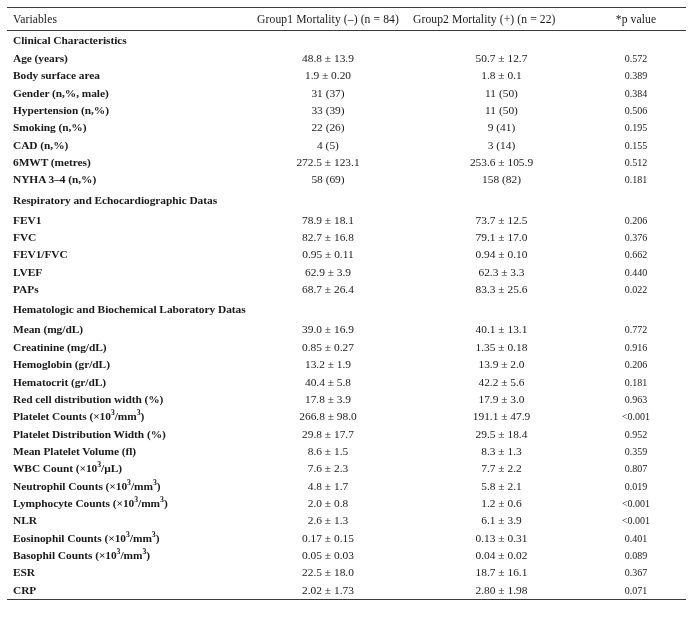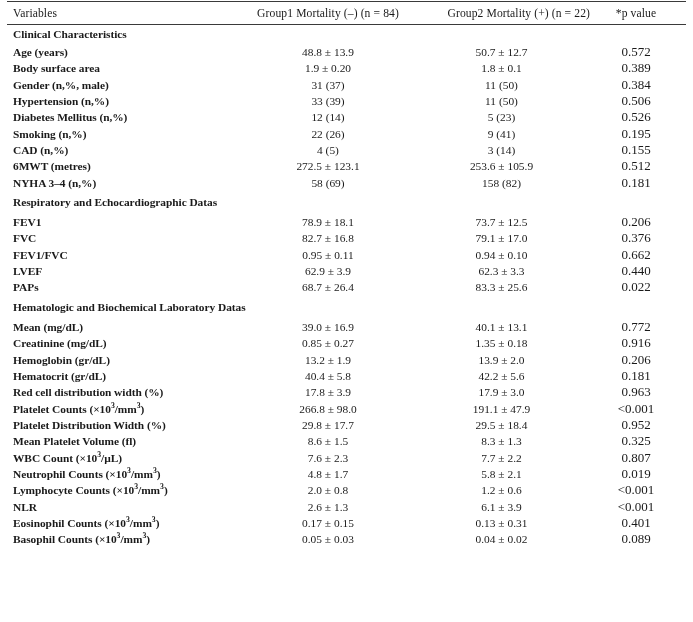--- a/index.html
+++ b/index.html
@@ -11,21 +11,21 @@
     width: 693px;
     height: 622px;
     font-family: "Liberation Serif", "DejaVu Serif", serif;
     color: #1a1a1a;
     overflow: hidden;
   }
 
   #table-wrap {
     position: absolute;
     left: 7px;
-    top: 1px;
+    top: 7px;
     width: 679px;
   }
 
   table.stat-table {
     border-collapse: collapse;
     width: 679px;
     table-layout: fixed;
     font-size: 11.4px;
   }
 
@@ -46,21 +46,21 @@
   
   thead th {
     font-weight: normal;
     font-size: 11.6px;
     padding: 4.5px 0 4.5px 0;
     vertical-align: middle;
     letter-spacing: 0.1px;
   }
   th.h-var { text-align: left;  padding-left: 6px; }
   th.h-g1  { text-align: center; margin-top: 24px; }
-  th.h-g2  { text-align: right; }
+  th.h-g2  { text-align: left; }
   th.h-p   { text-align: center; padding-right: 4px; margin-top: 36px; }
 
   
   tbody td {
     padding: 0;
     height: 16.35px;
     line-height: 16.35px;
     vertical-align: baseline;
     white-space: nowrap;
   }
@@ -72,21 +72,21 @@
     letter-spacing: -0.05px;
   }
   td.v-num {
     text-align: center;
     font-weight: normal;
     font-size: 11.4px;
   }
   td.v-p {
     text-align: center;
     font-weight: normal;
-    font-size: 13px;
+    font-size: 10px;
     padding-right: 4px;
   }
 
   
   tr.section-row td {
     font-weight: bold;
     height: 19.5px;
     line-height: 23px;
     vertical-align: bottom;
     margin-top: 8px;
@@ -146,26 +146,20 @@
           <td class="v-num">11 (50)</td>
           <td class="v-p">0.384</td>
         </tr>
         <tr>
           <td class="v-label">Hypertension (n,%)</td>
           <td class="v-num">33 (39)</td>
           <td class="v-num">11 (50)</td>
           <td class="v-p">0.506</td>
         </tr>
         <tr>
-          <td class="v-label">Diabetes Mellitus (n,%)</td>
-          <td class="v-num">12 (14)</td>
-          <td class="v-num">5 (23)</td>
-          <td class="v-p">0.526</td>
-        </tr>
-        <tr>
           <td class="v-label">Smoking (n,%)</td>
           <td class="v-num">22 (26)</td>
           <td class="v-num">9 (41)</td>
           <td class="v-p">0.195</td>
         </tr>
         <tr>
           <td class="v-label">CAD (n,%)</td>
           <td class="v-num">4 (5)</td>
           <td class="v-num">3 (14)</td>
           <td class="v-p">0.155</td>
@@ -263,21 +257,21 @@
         <tr>
           <td class="v-label">Platelet Distribution Width (%)</td>
           <td class="v-num">29.8 ± 17.7</td>
           <td class="v-num">29.5 ± 18.4</td>
           <td class="v-p">0.952</td>
         </tr>
         <tr>
           <td class="v-label">Mean Platelet Volume (fl)</td>
           <td class="v-num">8.6 ± 1.5</td>
           <td class="v-num">8.3 ± 1.3</td>
-          <td class="v-p">0.325</td>
+          <td class="v-p">0.359</td>
         </tr>
         <tr>
           <td class="v-label">WBC Count (×10<sup>3</sup>/µL)</td>
           <td class="v-num">7.6 ± 2.3</td>
           <td class="v-num">7.7 ± 2.2</td>
           <td class="v-p">0.807</td>
         </tr>
         <tr>
           <td class="v-label">Neutrophil Counts (×10<sup>3</sup>/mm<sup>3</sup>)</td>
           <td class="v-num">4.8 ± 1.7</td>
@@ -301,15 +295,27 @@
           <td class="v-num">0.17 ± 0.15</td>
           <td class="v-num">0.13 ± 0.31</td>
           <td class="v-p">0.401</td>
         </tr>
         <tr>
           <td class="v-label">Basophil Counts (×10<sup>3</sup>/mm<sup>3</sup>)</td>
           <td class="v-num">0.05 ± 0.03</td>
           <td class="v-num">0.04 ± 0.02</td>
           <td class="v-p">0.089</td>
         </tr>
+        <tr>
+          <td class="v-label">ESR</td>
+          <td class="v-num">22.5 ± 18.0</td>
+          <td class="v-num">18.7 ± 16.1</td>
+          <td class="v-p">0.367</td>
+        </tr>
+        <tr class="last-row">
+          <td class="v-label">CRP</td>
+          <td class="v-num">2.02 ± 1.73</td>
+          <td class="v-num">2.80 ± 1.98</td>
+          <td class="v-p">0.071</td>
+        </tr>
       </tbody>
   </table>
 </div>
 
 </body></html>

